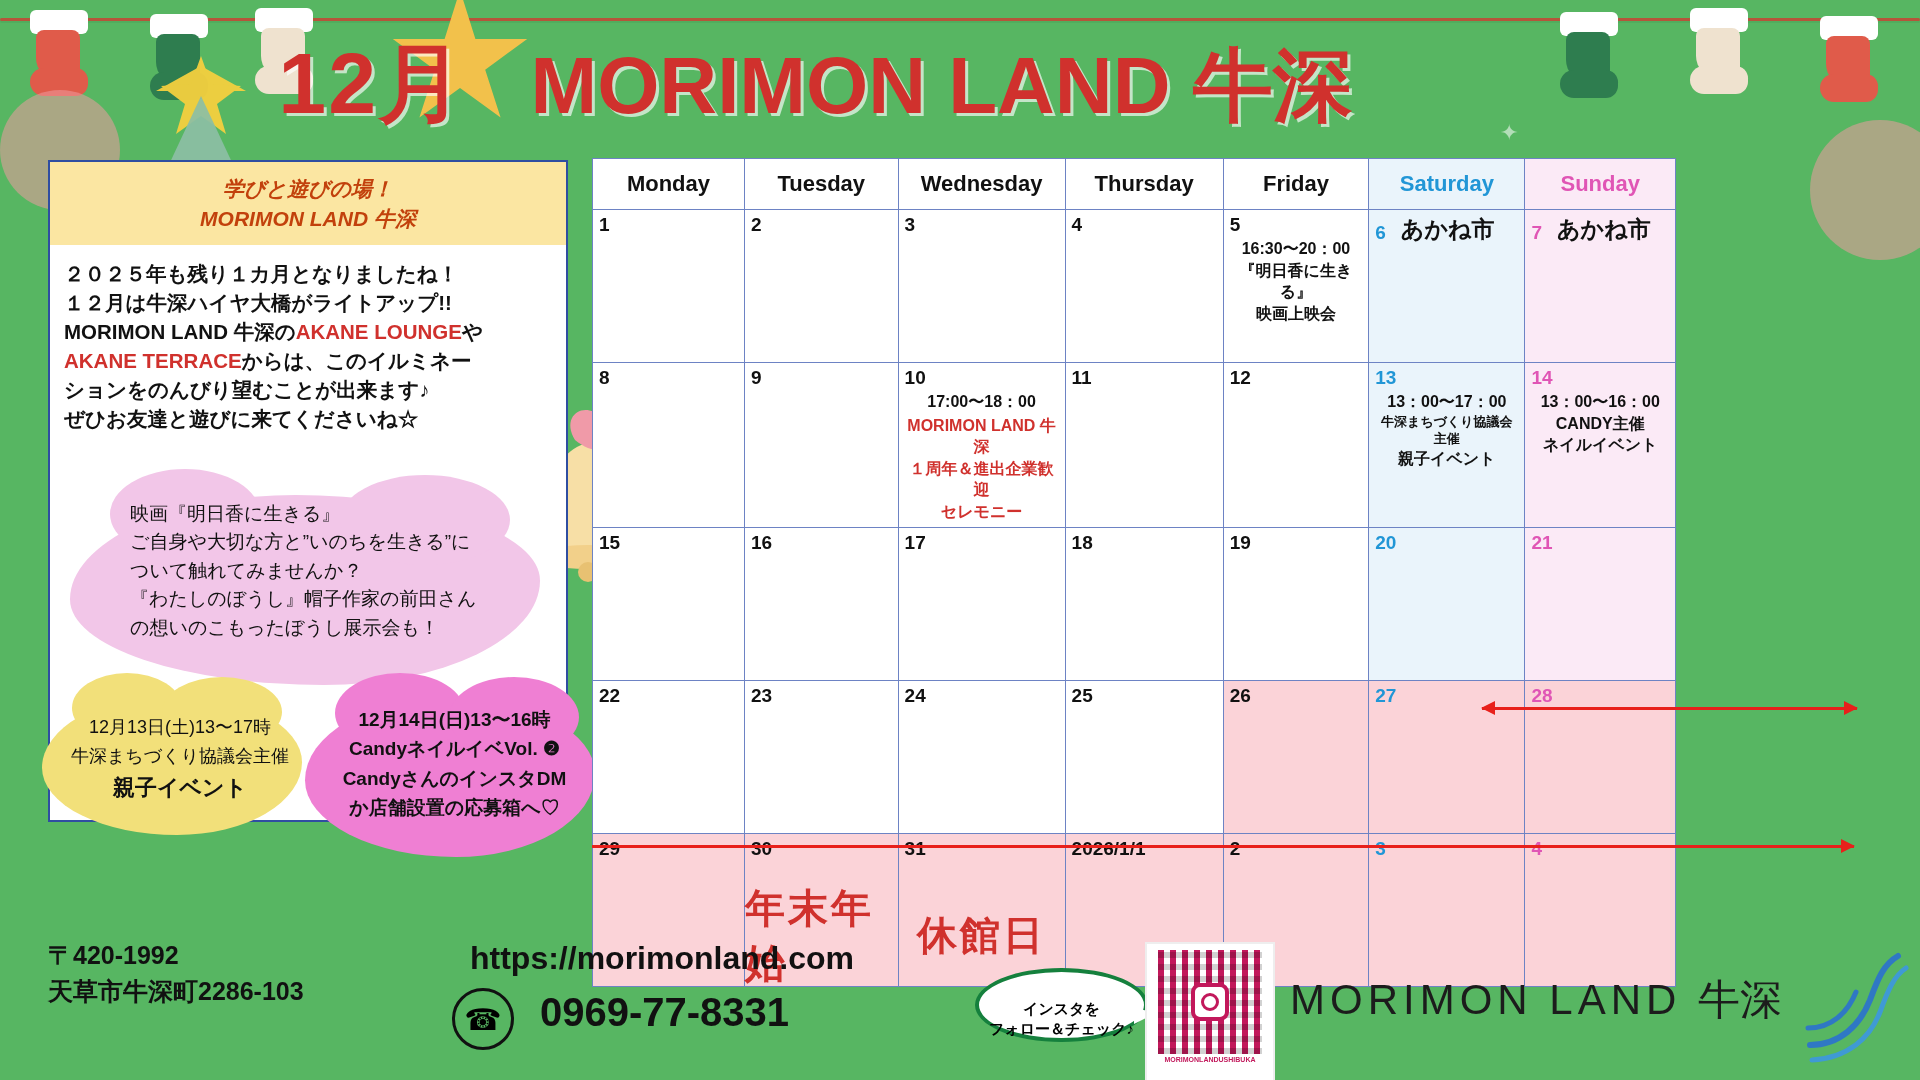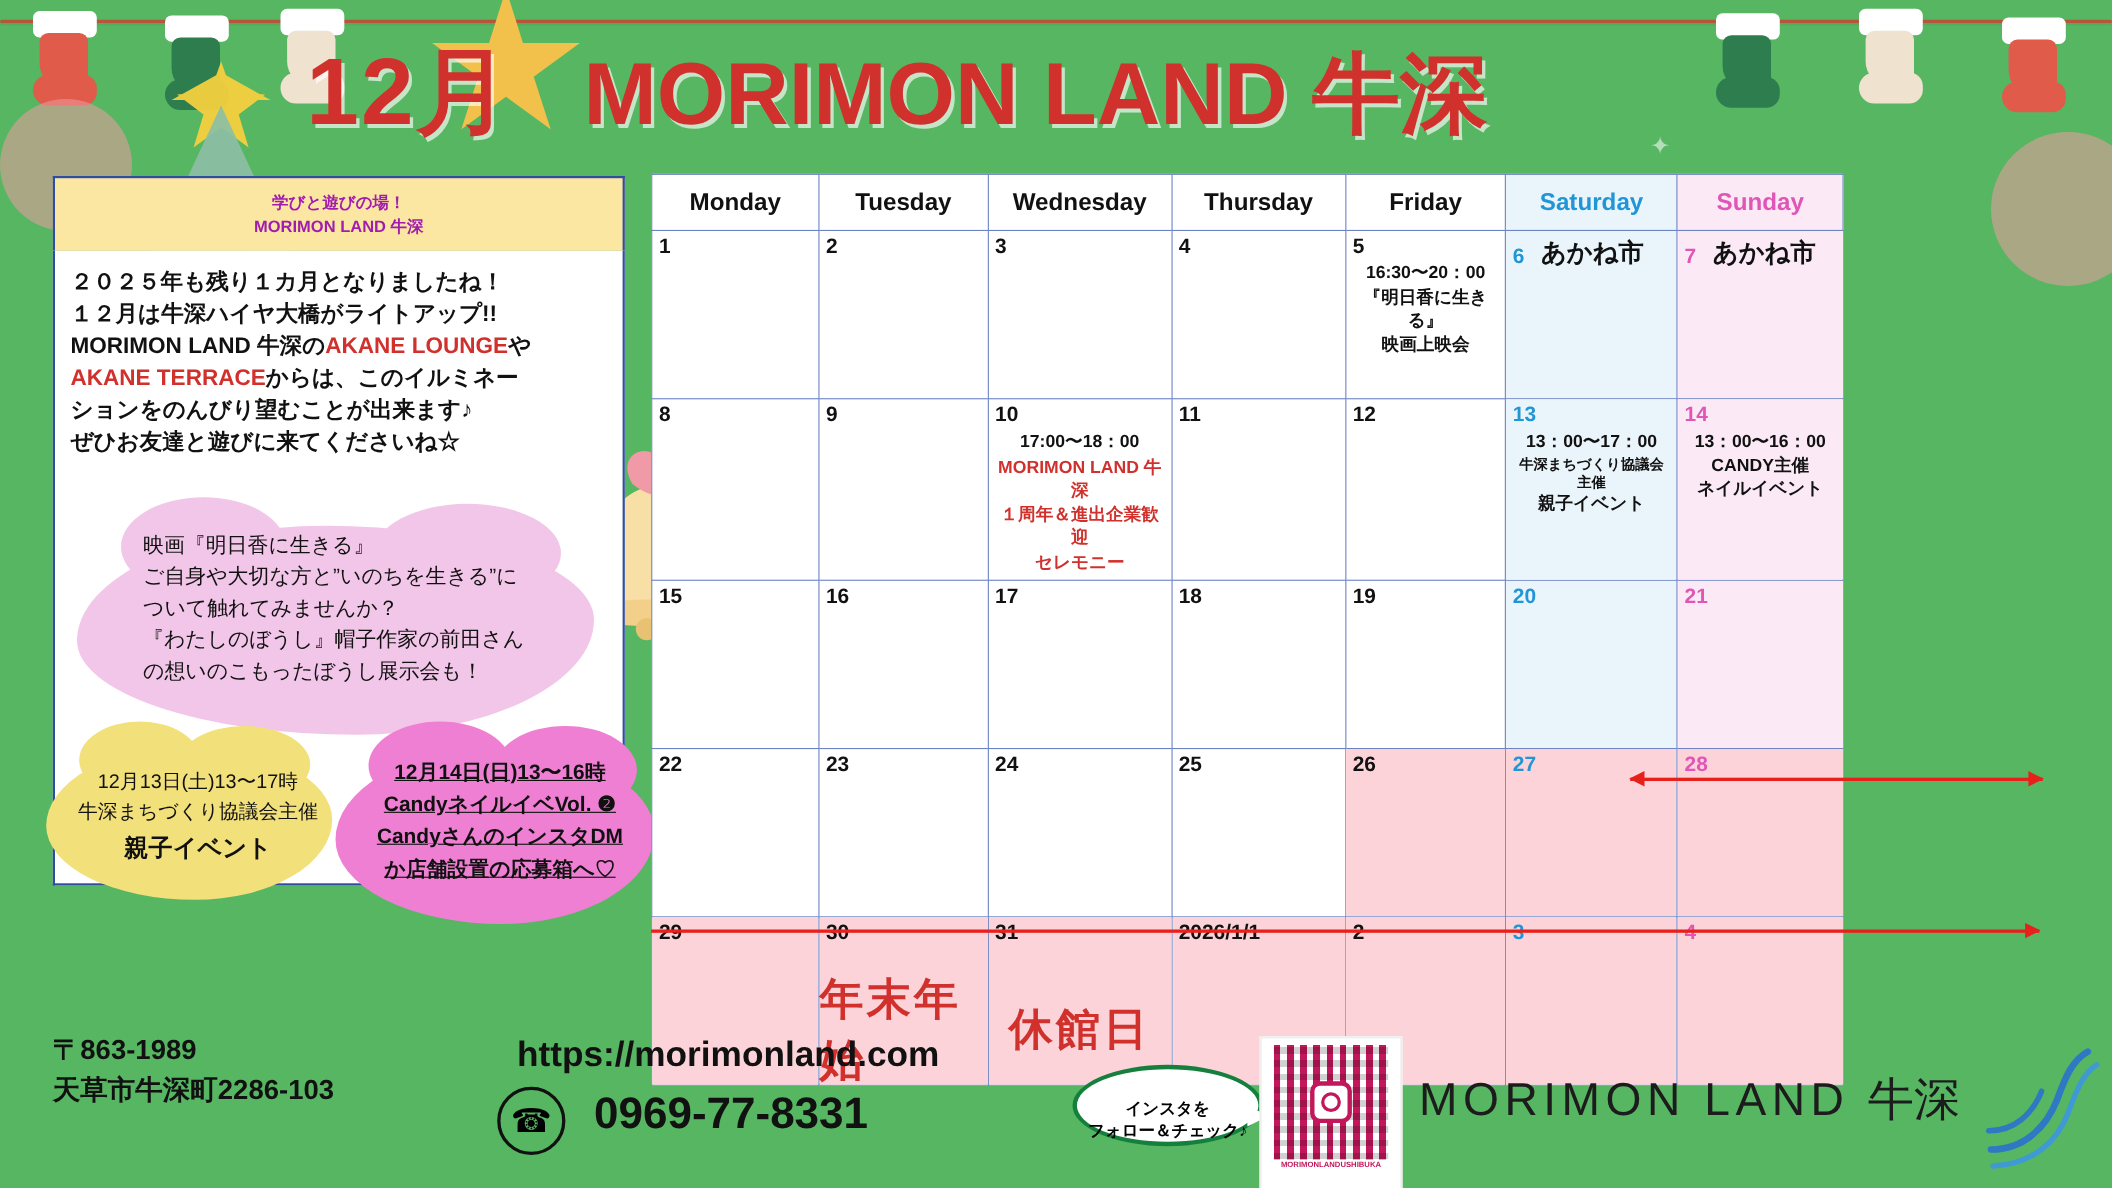--- a/index.html
+++ b/index.html
@@ -30,21 +30,21 @@
   
   .title-row{position:absolute;left:0;top:26px;width:1631px;text-align:center;z-index:5;}
   .title-row .m{display:inline-block;color:#d0312d;font-size:86px;font-weight:bold;letter-spacing:2px;
       text-shadow:3px 3px 0 rgba(255,255,255,.65);}
   .title-row .mm{display:inline-block;color:#d0312d;font-size:80px;font-weight:bold;margin-left:60px;
       text-shadow:3px 3px 0 rgba(255,255,255,.65);}
 
   
   .left-panel{position:absolute;left:48px;top:160px;width:520px;z-index:4;}
   .lp-head{background:#fbe6a2;border:2px solid #2f4ea1;border-bottom:none;padding:12px 0 10px;text-align:center;}
-  .lp-head div{font-size:15px;font-weight:bold;color:#a21caf;line-height:1.45;}
+  .lp-head div{font-size:21px;font-weight:bold;color:#c2410c;line-height:1.45;font-style:italic;}
   .lp-body{background:#fff;border:2px solid #2f4ea1;border-top:none;height:575px;position:relative;}
   .lp-text{padding:14px 14px 0 14px;font-size:20.5px;font-weight:bold;line-height:1.42;color:#111;}
   .lp-text .red{color:#d0312d;text-align:center;}
   .cloud-pink{
     position:absolute;left:20px;top:250px;width:470px;height:190px;background:#f2c6e8;border-radius:48% 52% 46% 54%/55% 45% 55% 45%;
   }
   .cloud-pink:before{content:"";position:absolute;left:40px;top:-26px;width:150px;height:90px;background:#f2c6e8;border-radius:50%;}
   .cloud-pink:after{content:"";position:absolute;right:30px;top:-20px;width:170px;height:90px;background:#f2c6e8;border-radius:50%;}
   .cloud-pink-text{position:absolute;left:80px;top:255px;width:420px;font-size:19px;line-height:1.5;color:#111;z-index:2;}
 
@@ -54,21 +54,21 @@
   .cloud-yellow:before{content:"";position:absolute;left:30px;top:-22px;width:110px;height:70px;background:#f2e07a;border-radius:50%;}
   .cloud-yellow:after{content:"";position:absolute;right:20px;top:-18px;width:120px;height:70px;background:#f2e07a;border-radius:50%;}
   .cy-text{position:absolute;left:10px;top:468px;width:240px;text-align:center;z-index:2;font-size:18px;line-height:1.6;color:#111;}
   .cy-text .big{font-size:22px;font-weight:bold;}
 
   .cloud-magenta{
     position:absolute;left:255px;top:452px;width:290px;height:160px;background:#ef7fd3;border-radius:50% 50% 48% 52%/52% 48% 52% 48%;
   }
   .cloud-magenta:before{content:"";position:absolute;left:30px;top:-24px;width:130px;height:80px;background:#ef7fd3;border-radius:50%;}
   .cloud-magenta:after{content:"";position:absolute;right:16px;top:-20px;width:130px;height:80px;background:#ef7fd3;border-radius:50%;}
-  .cm-text{position:absolute;left:262px;top:460px;width:285px;text-align:center;z-index:2;font-size:19px;line-height:1.55;color:#111;font-weight:bold;text-decoration:underline;}
+  .cm-text{position:absolute;left:262px;top:460px;width:285px;text-align:center;z-index:2;font-size:19px;line-height:1.55;color:#111;font-weight:bold;}
 
   
   .cal{position:absolute;left:592px;top:158px;width:1084px;z-index:4;border-collapse:collapse;background:#fff;}
   .cal td,.cal th{border:1px solid #6d83c4;vertical-align:top;}
   .cal th{height:48px;font-size:22px;font-weight:bold;color:#111;background:#fff;text-align:center;vertical-align:middle;}
   .cal th.sat{color:#2196d6;background:#eaf4fb;}
   .cal th.sun{color:#e055b5;background:#fbeaf6;}
   .cal td{height:144px;width:181px;padding:4px 6px;font-size:18px;position:relative;}
   .cal td.sat{background:#eaf4fb;}
   .cal td.sun{background:#fbeaf6;}
@@ -378,21 +378,21 @@
   <ellipse cx="47" cy="68" rx="5" ry="9" fill="#b87b44"></ellipse>
   <ellipse cx="73" cy="68" rx="5" ry="9" fill="#b87b44"></ellipse>
   <circle cx="55" cy="72" r="2.4" fill="#4a3322"></circle>
   <circle cx="66" cy="72" r="2.4" fill="#4a3322"></circle>
   <ellipse cx="60" cy="78" rx="3" ry="2.2" fill="#4a3322"></ellipse>
   <path d="M30,20 L90,20" stroke="#d78b85" stroke-width="0"></path>
 </svg>
 
 <div class="footer">
   <div class="addr">
-    <div>〒863-1989</div>
+    <div>〒420-1992</div>
     <div>天草市牛深町2286-103</div>
   </div>
   <div class="url">https://morimonland.com</div>
   <div class="tel-icon">☎</div>
   <div class="tel">0969-77-8331</div>
 
   <div class="insta-bubble">
     <span>インスタを</span>
     <span>フォロー＆チェック♪</span>
   </div>

